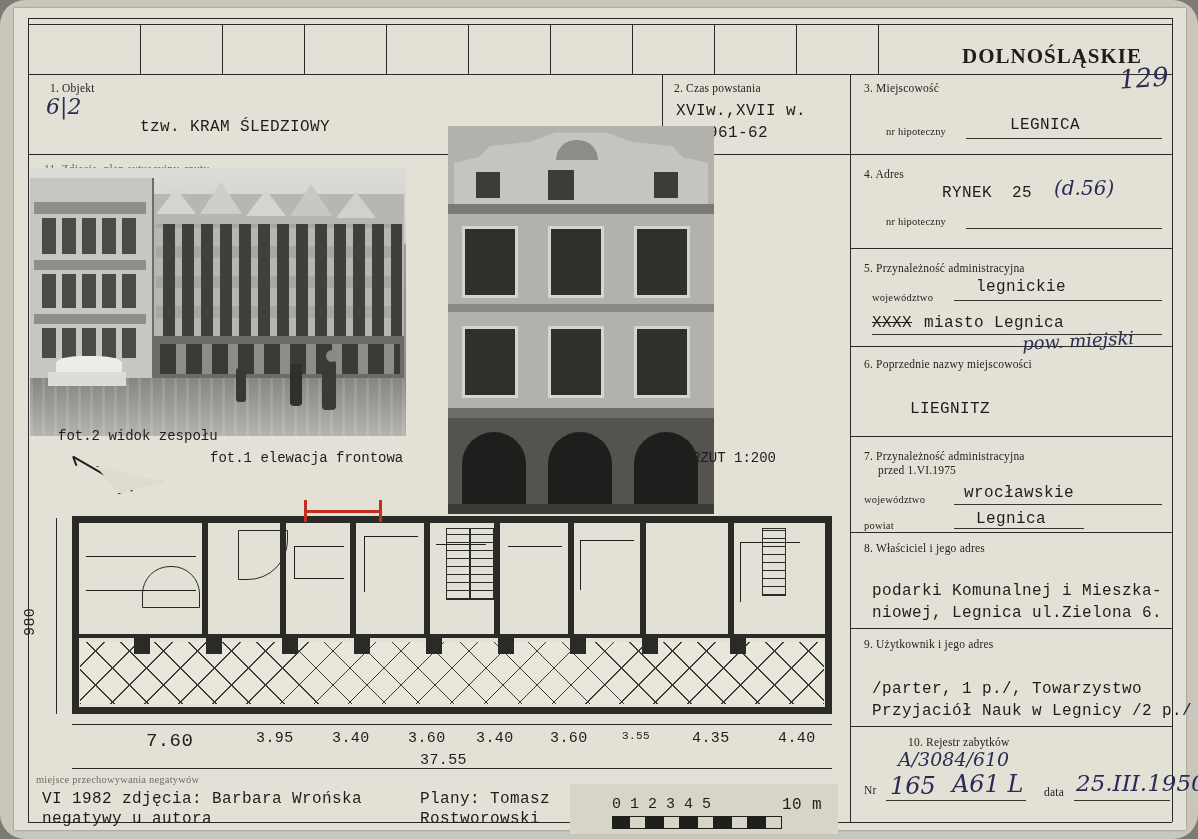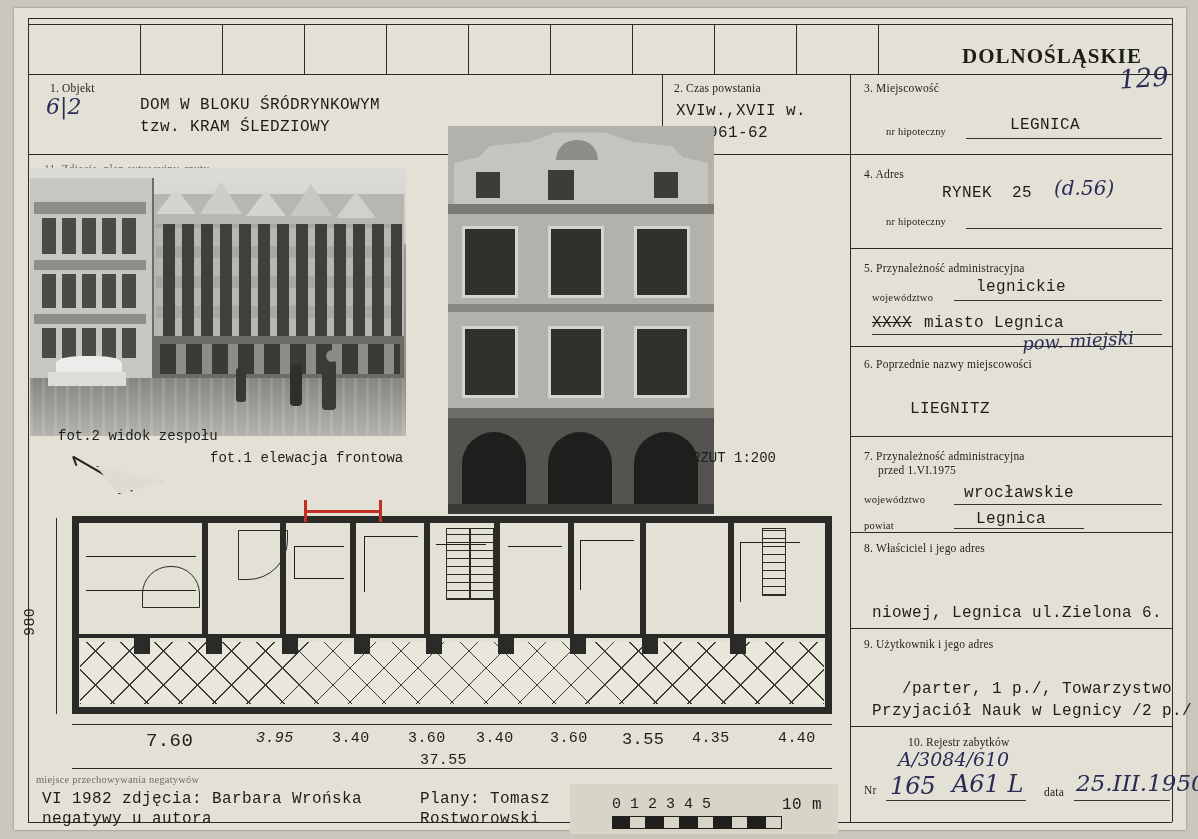--- a/index.html
+++ b/index.html
@@ -1,19 +1,20 @@
 <!DOCTYPE html>
 <html><head>
 <meta charset="utf-8">
 <style>
   html,body{margin:0;padding:0;background:#7d7a72;}
   body{font-family:"Liberation Serif", serif;}
   #card{
     position:relative;width:1198px;height:839px;overflow:hidden;
     background:#c9c6bb;
+    border-radius:25px;
   }
   .paper{
     position:absolute;left:14px;top:8px;width:1172px;height:822px;
     background:#e3e0d6;
     box-shadow:0 0 2px rgba(0,0,0,.4);
   }
   
   .ln{position:absolute;background:#2a2a28;}
   .h{height:1px;}
   .v{width:1px;}
@@ -65,21 +66,20 @@
     <div class="ln v" style="left:14px;top:66px;height:748px;"></div>
     <div class="ln v" style="left:1158px;top:66px;height:748px;"></div>
 
     <div class="ln v" style="left:836px;top:66px;height:748px;"></div>
 
     <div class="ln h" style="left:14px;top:146px;width:822px;"></div>
     <div class="ln v" style="left:648px;top:66px;height:80px;"></div>
 
     <div class="printed" style="left:36px;top:74px;">1. Objekt</div>
     <div class="hand" style="left:32px;top:86px;font-size:22px;">6|2</div>
-    <div class="typed big" style="left:126px;top:88px;">DOM W BLOKU ŚRÓDRYNKOWYM</div>
     <div class="typed big" style="left:126px;top:110px;">tzw. KRAM ŚLEDZIOWY</div>
 
     <div class="printed" style="left:660px;top:74px;">2. Czas powstania</div>
     <div class="typed big" style="left:662px;top:94px;">XVIw.,XVII w.</div>
     <div class="typed big" style="left:684px;top:116px;">1961-62</div>
 
     <div class="printed" style="left:30px;top:155px;color:#6c6a62;">11. Zdjęcia, plan sytuacyjny, rzuty</div>
 
     <div class="photo" style="left:16px;top:160px;width:376px;height:268px;">
       <div style="position:absolute;inset:0;background:linear-gradient(#dcdcd8 0%,#cfcfc9 28%,#9a9a94 29%,#8a8a85 100%);"></div>
@@ -215,26 +215,26 @@
     <div class="redtick" style="left:290px;top:492px;height:22px;"></div>
     <div class="redtick" style="left:365px;top:492px;height:22px;"></div>
 
     <div class="typed" style="left:8px;top:628px;transform:rotate(-90deg);transform-origin:left top;font-size:15px;">980</div>
     <div class="ln v" style="left:42px;top:510px;height:196px;"></div>
 
     <div class="ln h" style="left:58px;top:716px;width:760px;"></div>
     <div class="ln h" style="left:58px;top:760px;width:760px;"></div>
 
     <div class="typed" style="left:132px;top:722px;font-size:19px;">7.60</div>
-    <div class="typed" style="left:242px;top:722px;font-size:15px;font-style:italic;">3.95</div>
+    <div class="typed" style="left:242px;top:722px;font-size:15px;">3.95</div>
     <div class="typed" style="left:318px;top:722px;font-size:15px;">3.40</div>
     <div class="typed" style="left:394px;top:722px;font-size:15px;">3.60</div>
     <div class="typed" style="left:462px;top:722px;font-size:15px;">3.40</div>
     <div class="typed" style="left:536px;top:722px;font-size:15px;">3.60</div>
-    <div class="typed" style="left:608px;top:722px;font-size:17px;">3.55</div>
+    <div class="typed" style="left:608px;top:722px;font-size:11px;">3.55</div>
     <div class="typed" style="left:678px;top:722px;font-size:15px;">4.35</div>
     <div class="typed" style="left:764px;top:722px;font-size:15px;">4.40</div>
     <div class="typed" style="left:406px;top:744px;font-size:15px;">37.55</div>
 
     <div class="printed sm" style="left:22px;top:766px;color:#6f6d65;">miejsce przechowywania negatywów</div>
     <div class="typed big" style="left:28px;top:782px;">VI 1982 zdjęcia: Barbara Wrońska</div>
     <div class="typed big" style="left:28px;top:802px;">negatywy u autora</div>
     <div class="typed big" style="left:406px;top:782px;">Plany: Tomasz</div>
     <div class="typed big" style="left:406px;top:802px;">Rostworowski</div>
 
@@ -288,24 +288,25 @@
     <div class="printed" style="left:850px;top:442px;">7. Przynależność administracyjna</div>
     <div class="printed" style="left:864px;top:456px;">przed 1.VI.1975</div>
     <div class="printed sm" style="left:850px;top:486px;">województwo</div>
     <div class="typed big" style="left:950px;top:476px;">wrocławskie</div>
     <div class="ul" style="left:940px;top:496px;width:208px;"></div>
     <div class="printed sm" style="left:850px;top:512px;">powiat</div>
     <div class="typed big" style="left:962px;top:502px;">Legnica</div>
     <div class="ul" style="left:940px;top:520px;width:130px;"></div>
 
     <div class="printed" style="left:850px;top:534px;">8. Właściciel i jego adres</div>
+    <div class="typed big" style="left:858px;top:574px;">podarki Komunalnej i Mieszka-</div>
     <div class="typed big" style="left:858px;top:596px;">niowej, Legnica ul.Zielona 6.</div>
 
     <div class="printed" style="left:850px;top:630px;">9. Użytkownik i jego adres</div>
-    <div class="typed big" style="left:888px;top:672px;">/parter, 1 p./, Towarzystwo</div>
+    <div class="typed big" style="left:858px;top:672px;">/parter, 1 p./, Towarzystwo</div>
     <div class="typed big" style="left:858px;top:694px;">Przyjaciół Nauk w Legnicy /2 p./</div>
 
     <div class="printed" style="left:850px;top:728px;margin-left:44px;">10. Rejestr zabytków</div>
     <div class="hand" style="left:884px;top:740px;font-size:19px;">A/3084/610</div>
     <div class="printed" style="left:850px;top:776px;">Nr</div>
     <div class="hand" style="left:876px;top:764px;font-size:24px;text-align:center;">165</div>
     <div class="hand" style="left:938px;top:762px;font-size:24px;">A61 L</div>
     <div class="printed" style="left:1030px;top:778px;">data</div>
     <div class="hand" style="left:1062px;top:762px;font-size:23px;">25.III.1950.</div>
     <div class="ul" style="left:872px;top:792px;width:140px;"></div>

